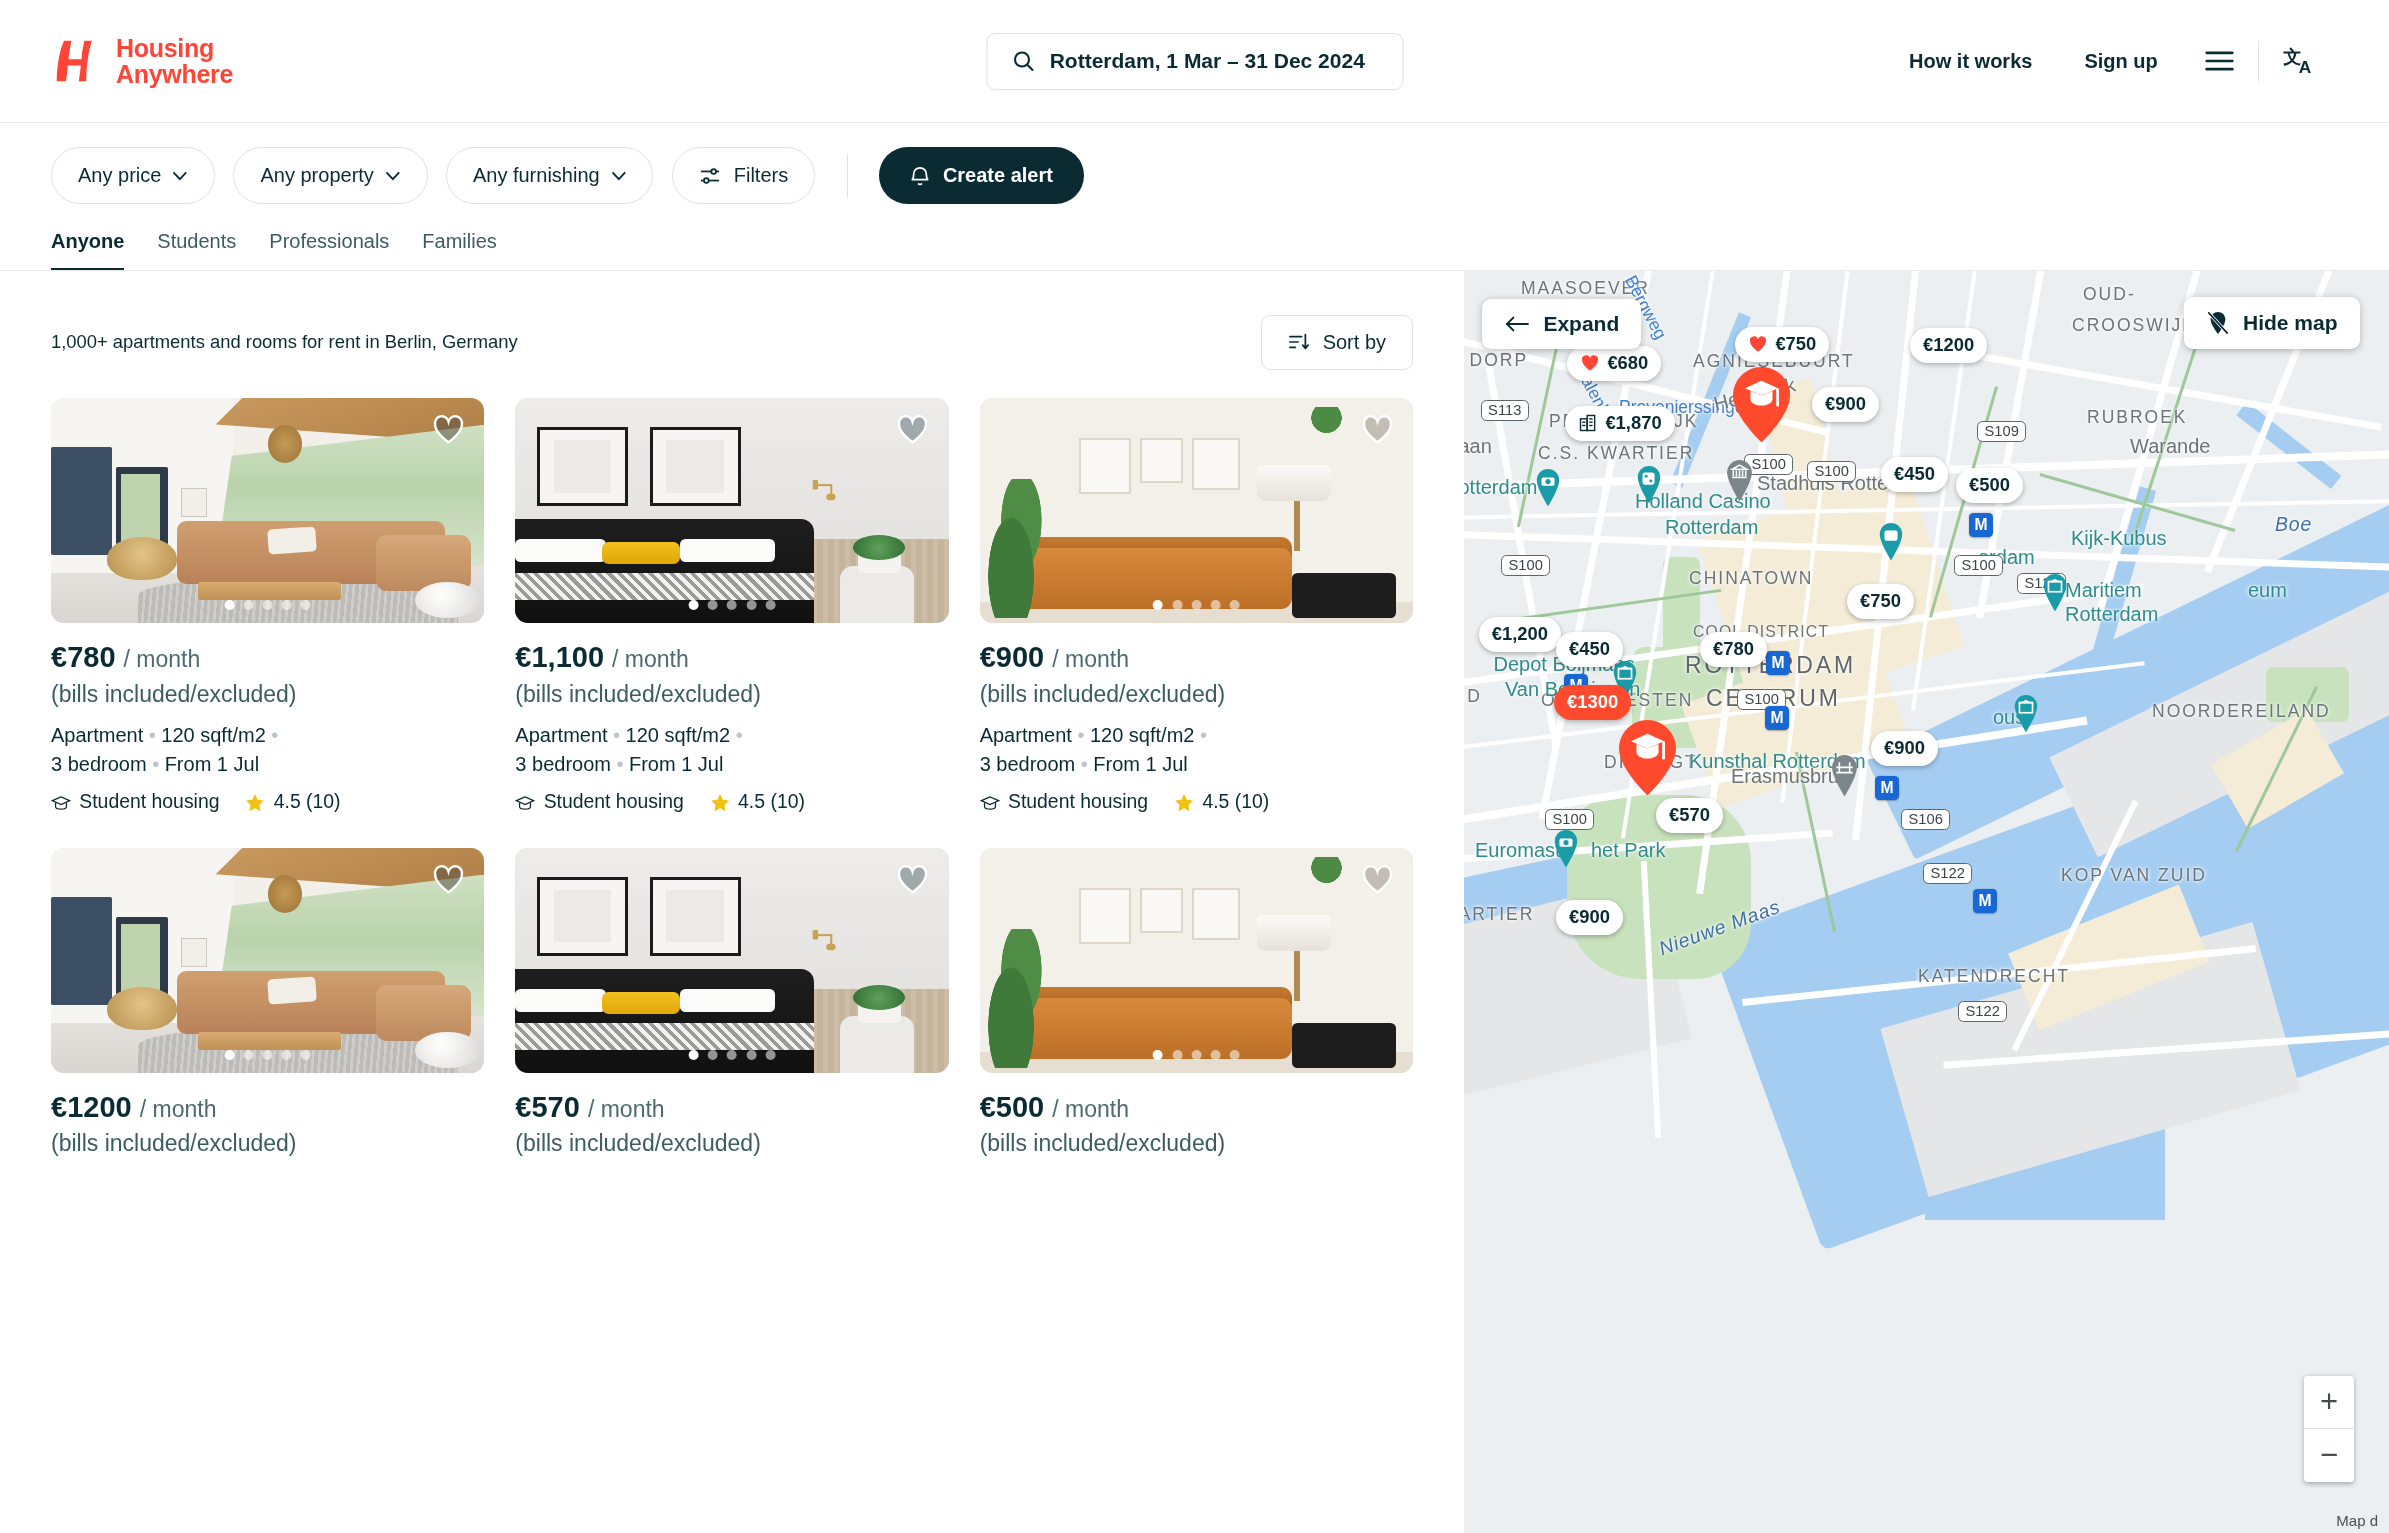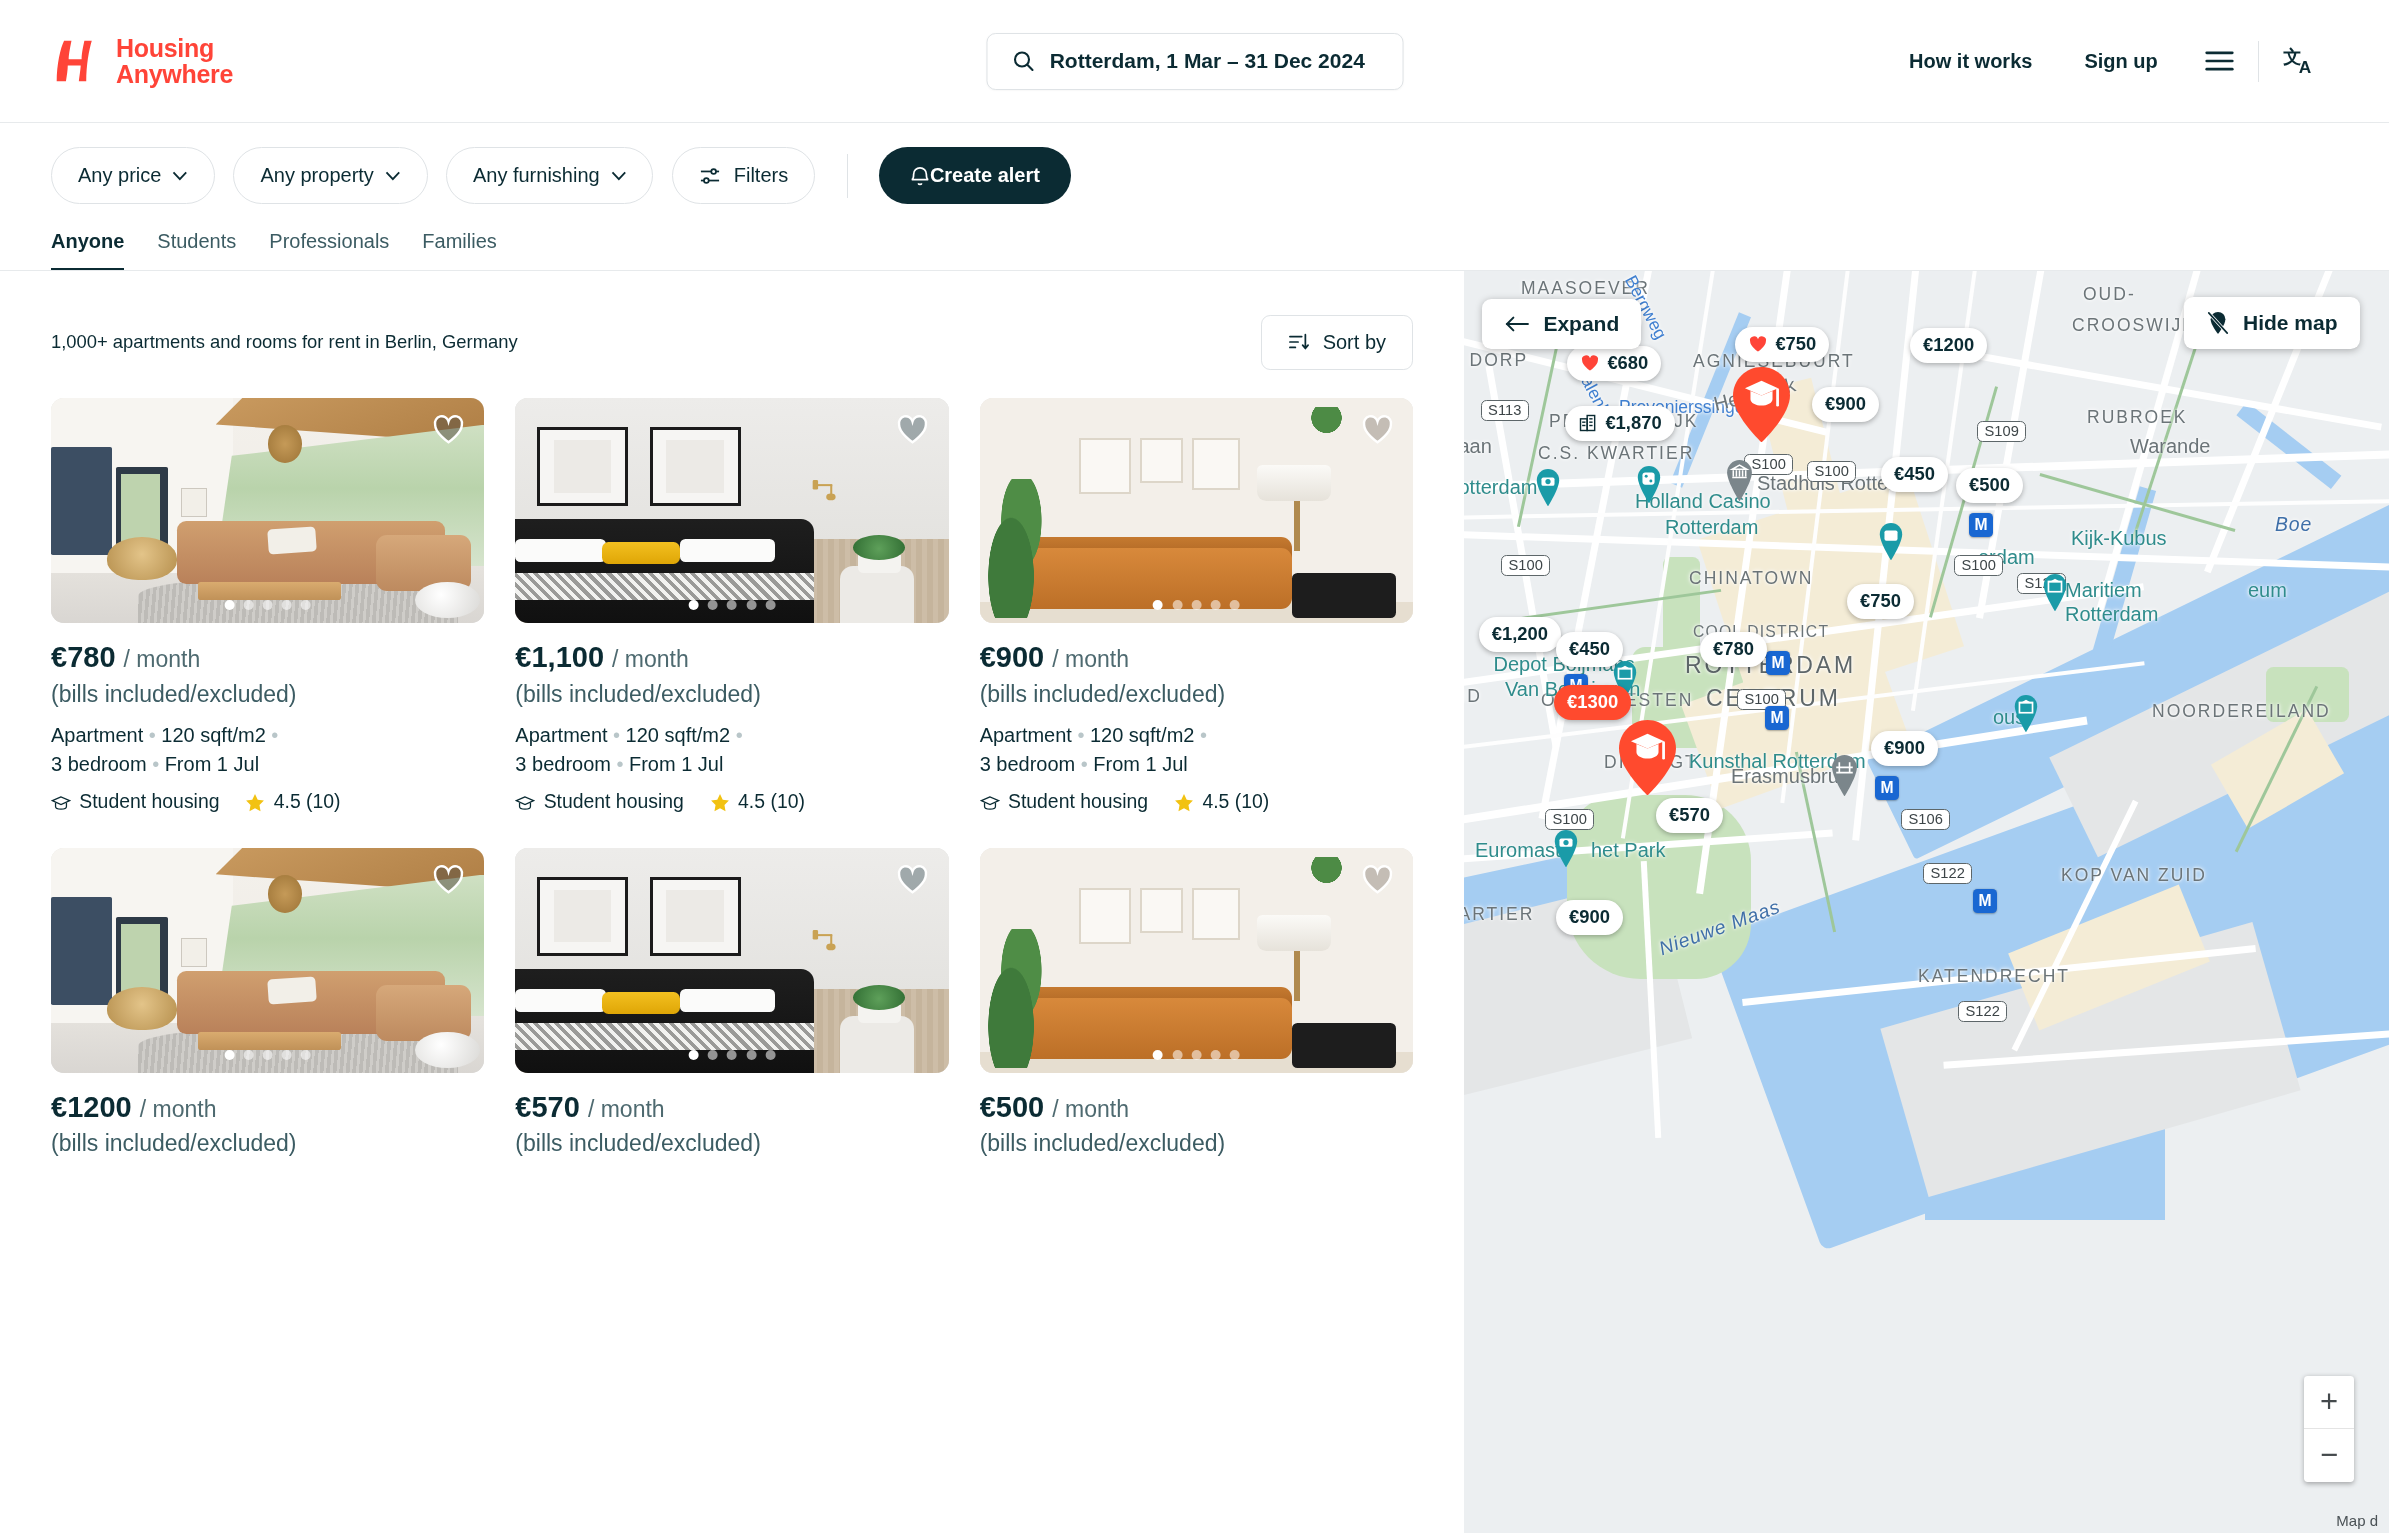--- a/index.html
+++ b/index.html
@@ -54,21 +54,21 @@
   .chip {
     height: 57px; border: 0.9px solid #dfe3e6; border-radius: 921px;
     display: inline-flex; align-items: center; gap: 11px;
     padding: 0 26px; font-size: 20px; font-weight: 400; color: #0b2b33;
     background: #fff; cursor: pointer; white-space: nowrap;
   }
   .chip.icon-chip { gap: 13px; }
   .vdivider { width: 0.9px; height: 44px; background: #dfe3e6; margin: 0 13px; }
   .btn-dark {
     height: 57px; border-radius: 921px; background: #0b2b33; color: #fff;
-    display: inline-flex; align-items: center; 
+    display: inline-flex; align-items: center; gap: 13px;
     padding: 0 31px; font-size: 20px; font-weight: 700; cursor: pointer;
     white-space: nowrap; border: none;
   }
 
   
   .tabs {
     display: flex; align-items: flex-end; gap: 33px;
     padding: 26px 51px 0 51px;
     border-bottom: 0.9px solid #e7eaec;
   }

